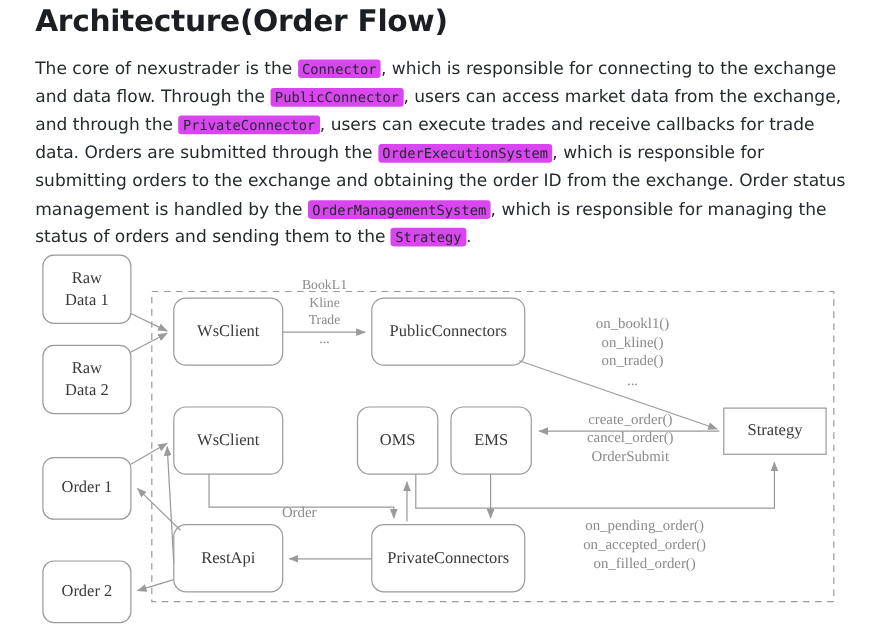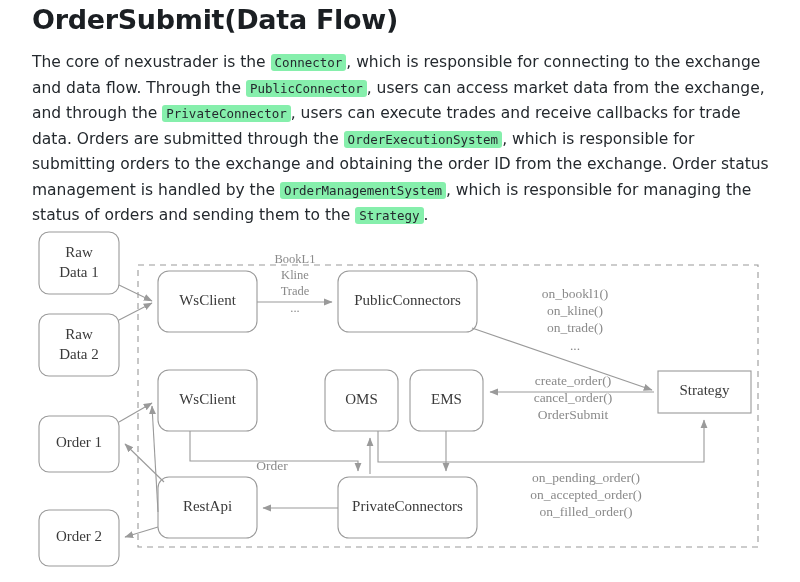--- a/index.html
+++ b/index.html
@@ -32,21 +32,21 @@
     width: 737px;
     font-size: 15.5px;
     line-height: 25.5px;
     color: #24292e;
     text-align: left;
     font-family: "DejaVu Sans", sans-serif;
   }
   code.inline-code {
     font-family: "DejaVu Sans Mono", monospace;
     font-size: 12.5px;
-    background: #86efac;
+    background: #d946ef;
     border-radius: 3px;
     padding: 1px 4px;
     color: #24292e;
     white-space: nowrap;
   }
   #diagram {
     position: absolute;
     left: 0;
     top: 222px;
     width: 700px;
@@ -85,21 +85,21 @@
   .container-dash {
     fill: none;
     stroke: #9a9a9a;
     stroke-width: 1.1;
     stroke-dasharray: 6 5;
   }
 </style>
 </head>
 <body>
 
-<div id="page-title">OrderSubmit(Data Flow)</div>
+<div id="page-title">Architecture(Order Flow)</div>
 
 <div id="intro-paragraph"><span>The core of nexustrader is the </span><code class="inline-code">Connector</code><span>, which is responsible for connecting to the exchange and data flow. Through the </span><code class="inline-code">PublicConnector</code><span>, users can access market data from the exchange, and through the </span><code class="inline-code">PrivateConnector</code><span>, users can execute trades and receive callbacks for trade data. Orders are submitted through the </span><code class="inline-code">OrderExecutionSystem</code><span>, which is responsible for submitting orders to the exchange and obtaining the order ID from the exchange. Order status management is handled by the </span><code class="inline-code">OrderManagementSystem</code><span>, which is responsible for managing the status of orders and sending them to the </span><code class="inline-code">Strategy</code><span>.</span></div>
 
 <div id="diagram">
 <svg width="800" height="360" viewBox="0 0 800 360" xmlns="http://www.w3.org/2000/svg">
   <defs>
     <marker id="arrow" markerWidth="9" markerHeight="9" refX="7.5" refY="3.2" orient="auto" markerUnits="strokeWidth">
       <path d="M0,0 L8,3.2 L0,6.4 z" fill="#9a9a9a"></path>
     </marker>
   </defs>

